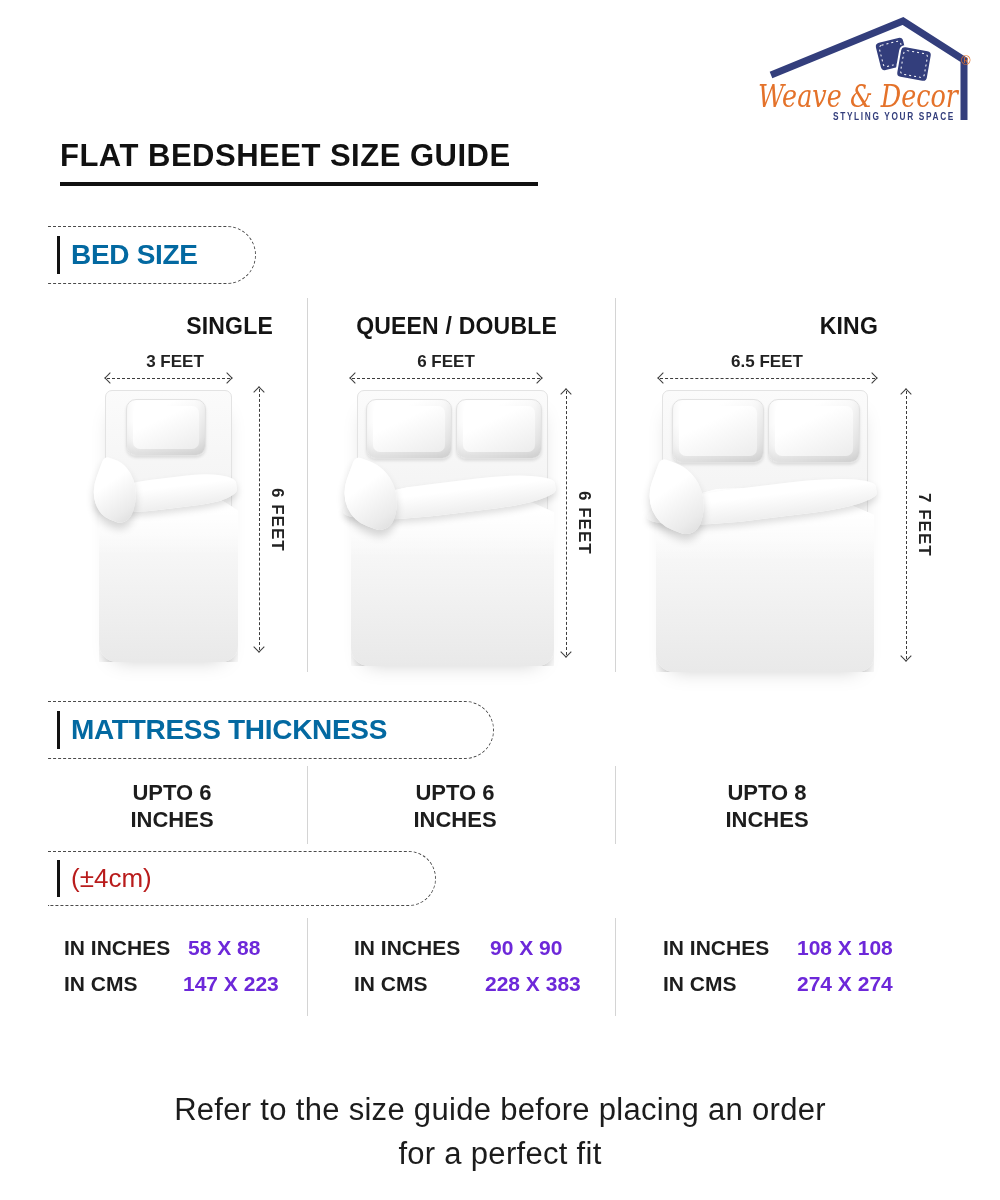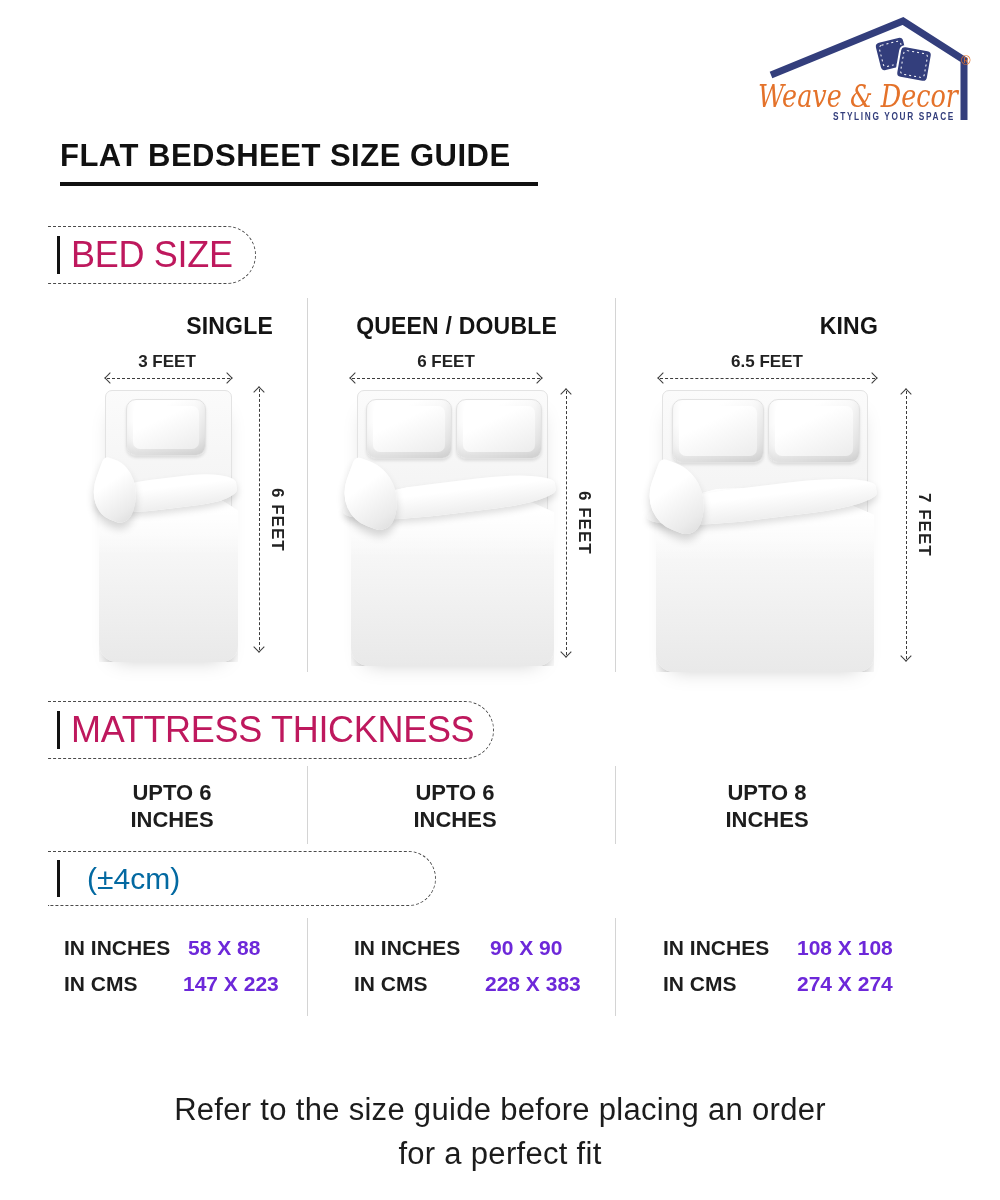--- a/index.html
+++ b/index.html
@@ -11,22 +11,22 @@
 
   
   .page-title{position:absolute;left:60px;top:138px;font-size:31px;font-weight:800;
               letter-spacing:.5px;color:#111;border-bottom:4px solid #111;
               padding-bottom:8px;white-space:nowrap;width:478px;}
 
   
   .pill{position:absolute;left:48px;display:flex;align-items:center;background:#fff;
         border:1.6px dashed #4a4a4a;border-left:none;border-radius:0 30px 30px 0;box-sizing:border-box;}
   .pill .bar{width:3px;height:68%;background:#111;margin:0 11px 0 9px;flex:none;}
-  .pill .label{font-size:36px;font-weight:400;letter-spacing:-.3px;color:#be185d;white-space:nowrap;}
-  .pill .tol{font-size:30px;font-weight:400;margin-left:16px;color:#0369a1;white-space:nowrap;}
+  .pill .label{font-size:28px;font-weight:700;letter-spacing:-.3px;color:#0369a1;white-space:nowrap;}
+  .pill .tol{font-size:26px;font-weight:400;margin-left:0;color:#b91c1c;white-space:nowrap;}
   #pill-bed{top:226px;width:208px;height:58px;}
   #pill-mattress{top:701px;width:446px;height:58px;}
   #pill-bedsheet{top:851px;width:388px;height:55px;}
 
   
   .divider{position:absolute;width:1px;background:#d4d4d4;}
 
   
   .col-header{position:absolute;width:220px;text-align:right;font-size:23px;font-weight:800;
               letter-spacing:.2px;color:#141414;white-space:nowrap;}
@@ -114,21 +114,21 @@
   <div class="divider" style="left:615px;top:298px;height:374px;"></div>
   <div class="divider" style="left:307px;top:766px;height:78px;"></div>
   <div class="divider" style="left:615px;top:766px;height:78px;"></div>
   <div class="divider" style="left:307px;top:918px;height:98px;"></div>
   <div class="divider" style="left:615px;top:918px;height:98px;"></div>
 
   <div class="col-header" style="left:53px;top:313px;">SINGLE</div>
   <div class="col-header" style="left:337px;top:313px;">QUEEN / DOUBLE</div>
   <div class="col-header" style="left:658px;top:313px;">KING</div>
 
-  <div class="feet-label" style="left:67px;top:352px;">3 FEET</div>
+  <div class="feet-label" style="left:75px;top:352px;">3 FEET</div>
   <div class="feet-label" style="left:346px;top:352px;">6 FEET</div>
   <div class="feet-label" style="left:667px;top:352px;">6.5 FEET</div>
 
   <div class="h-arrow" style="left:107px;top:378px;width:123px;"></div>
   <div class="h-arrow" style="left:352px;top:378px;width:188px;"></div>
   <div class="h-arrow" style="left:660px;top:378px;width:215px;"></div>
 
   <div class="bed" style="left:105px;top:390px;width:127px;height:262px;">
     <div class="mattress"></div>
     <div class="pillow" style="left:21px;top:9px;width:78px;height:55px;"></div>

